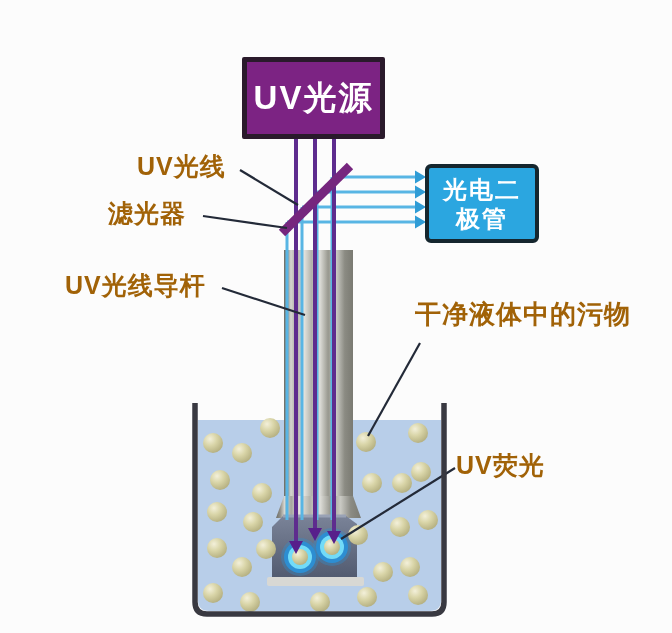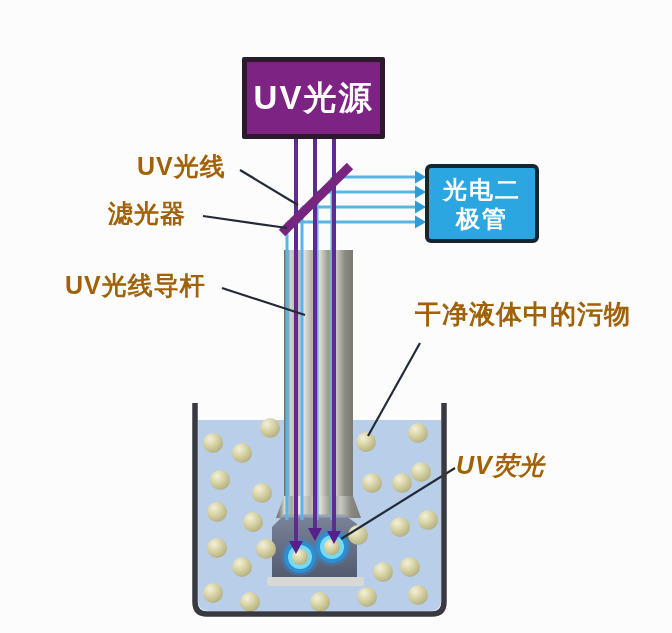--- a/index.html
+++ b/index.html
@@ -120,14 +120,14 @@
 
   <div class="box" id="photodiode-box">
     <span>光电二</span>
     <span>极管</span>
   </div>
 
   <div class="label" style="left:137px;top:150px;">UV光线</div>
   <div class="label" style="left:108px;top:197px;">滤光器</div>
   <div class="label" style="left:52px;top:269px;margin-left:13px;">UV光线导杆</div>
   <div class="label" style="left:383px;top:297px;font-size:26px;margin-left:32px;">干净液体中的污物</div>
-  <div class="label" style="left:456px;top:449px;font-style:italic;">UV荧光</div>
+  <div class="label" style="left:456px;top:449px;">UV荧光</div>
 </div>
 
 </body></html>

